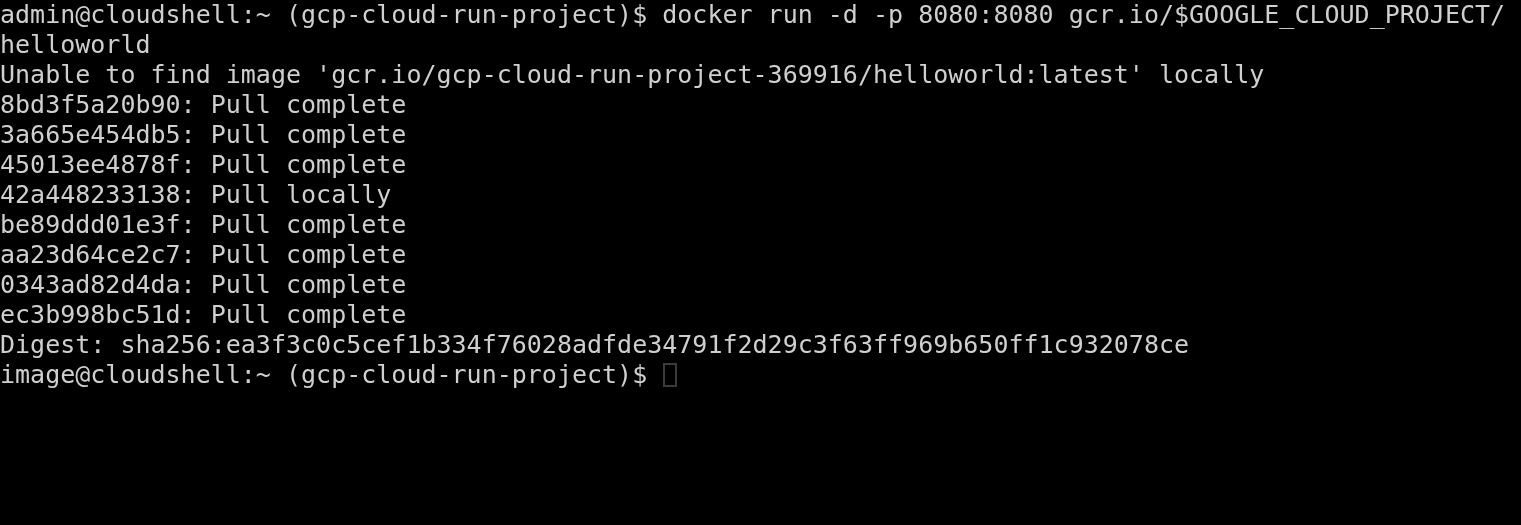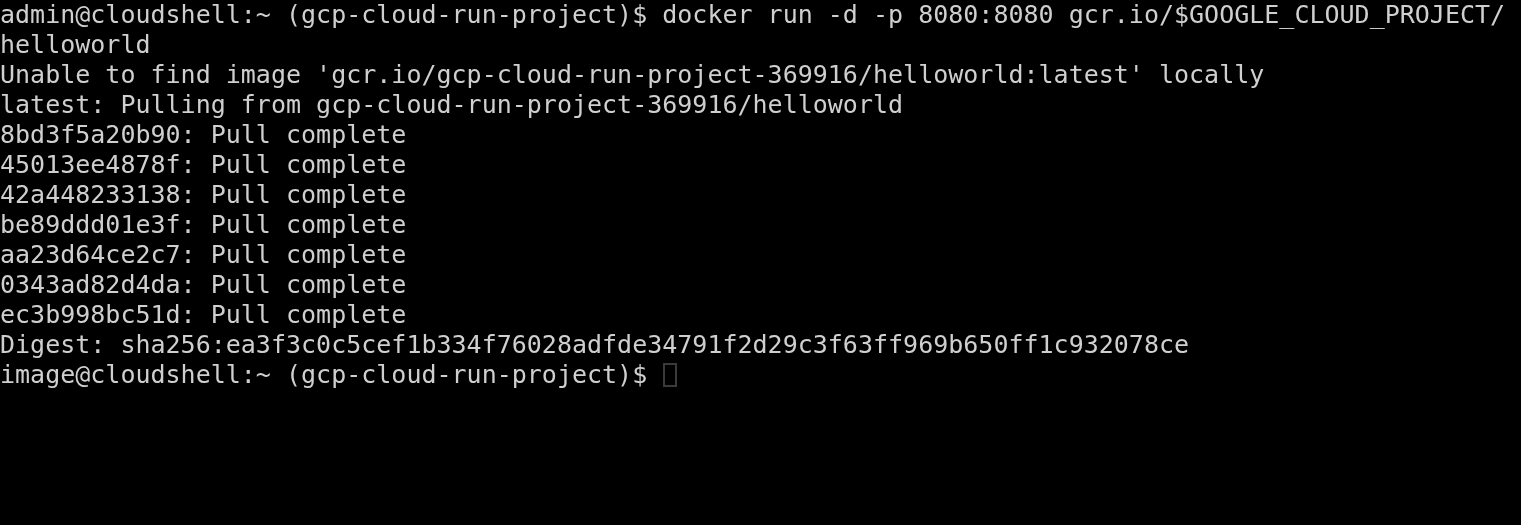--- a/index.html
+++ b/index.html
@@ -52,24 +52,24 @@
   }
 </style>
 </head>
 <body>
 
 <div id="terminal">
 
   <div class="term-line">admin@cloudshell:~ (gcp-cloud-run-project)$ docker run -d -p 8080:8080 gcr.io/$GOOGLE_CLOUD_PROJECT/</div>
   <div class="term-line">helloworld</div>
   <div class="term-line">Unable to find image 'gcr.io/gcp-cloud-run-project-369916/helloworld:latest' locally</div>
-  <div class="term-line">latest: Pulling from gcp-cloud-run-project-369916/helloworld</div>
   <div class="term-line">8bd3f5a20b90: Pull complete</div>
+  <div class="term-line">3a665e454db5: Pull complete</div>
   <div class="term-line">45013ee4878f: Pull complete</div>
-  <div class="term-line">42a448233138: Pull complete</div>
+  <div class="term-line">42a448233138: Pull locally</div>
   <div class="term-line">be89ddd01e3f: Pull complete</div>
   <div class="term-line">aa23d64ce2c7: Pull complete</div>
   <div class="term-line">0343ad82d4da: Pull complete</div>
   <div class="term-line">ec3b998bc51d: Pull complete</div>
   <div class="term-line">Digest: sha256:ea3f3c0c5cef1b334f76028adfde34791f2d29c3f63ff969b650ff1c932078ce</div>
 
   <div class="term-line cursor-line"><span>image@cloudshell:~ (gcp-cloud-run-project)$ </span><span class="cursor-block"></span></div>
 
 </div>
 

